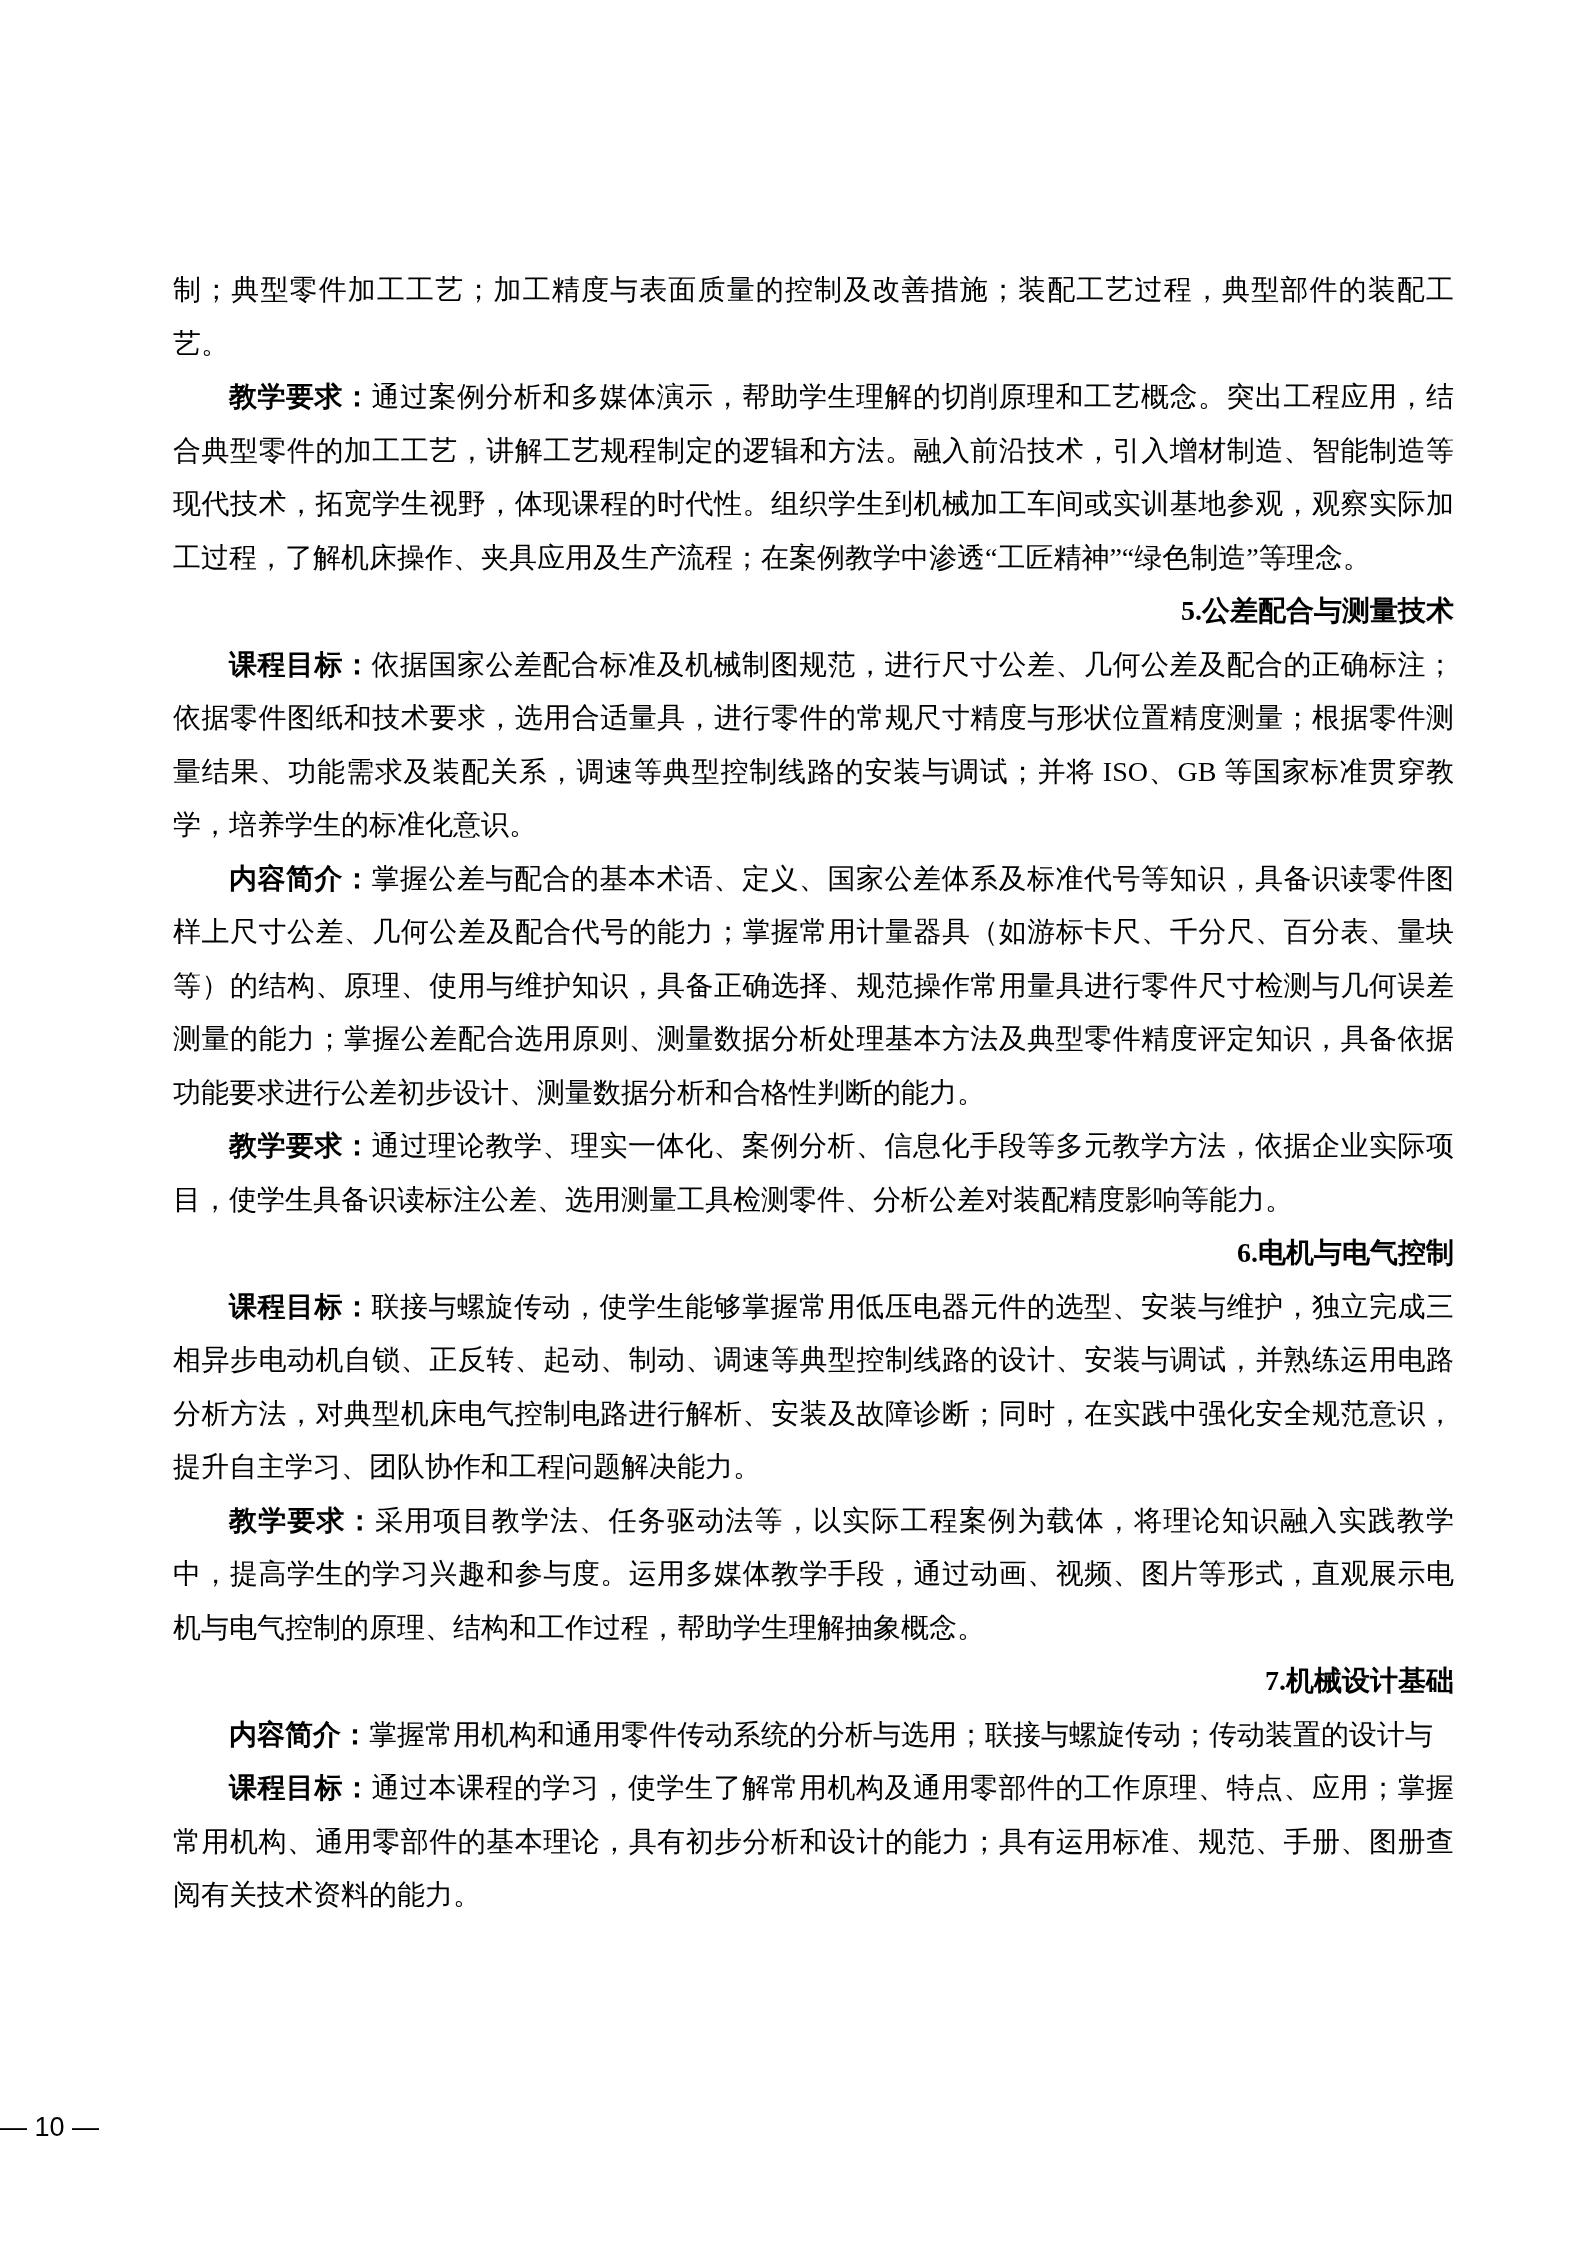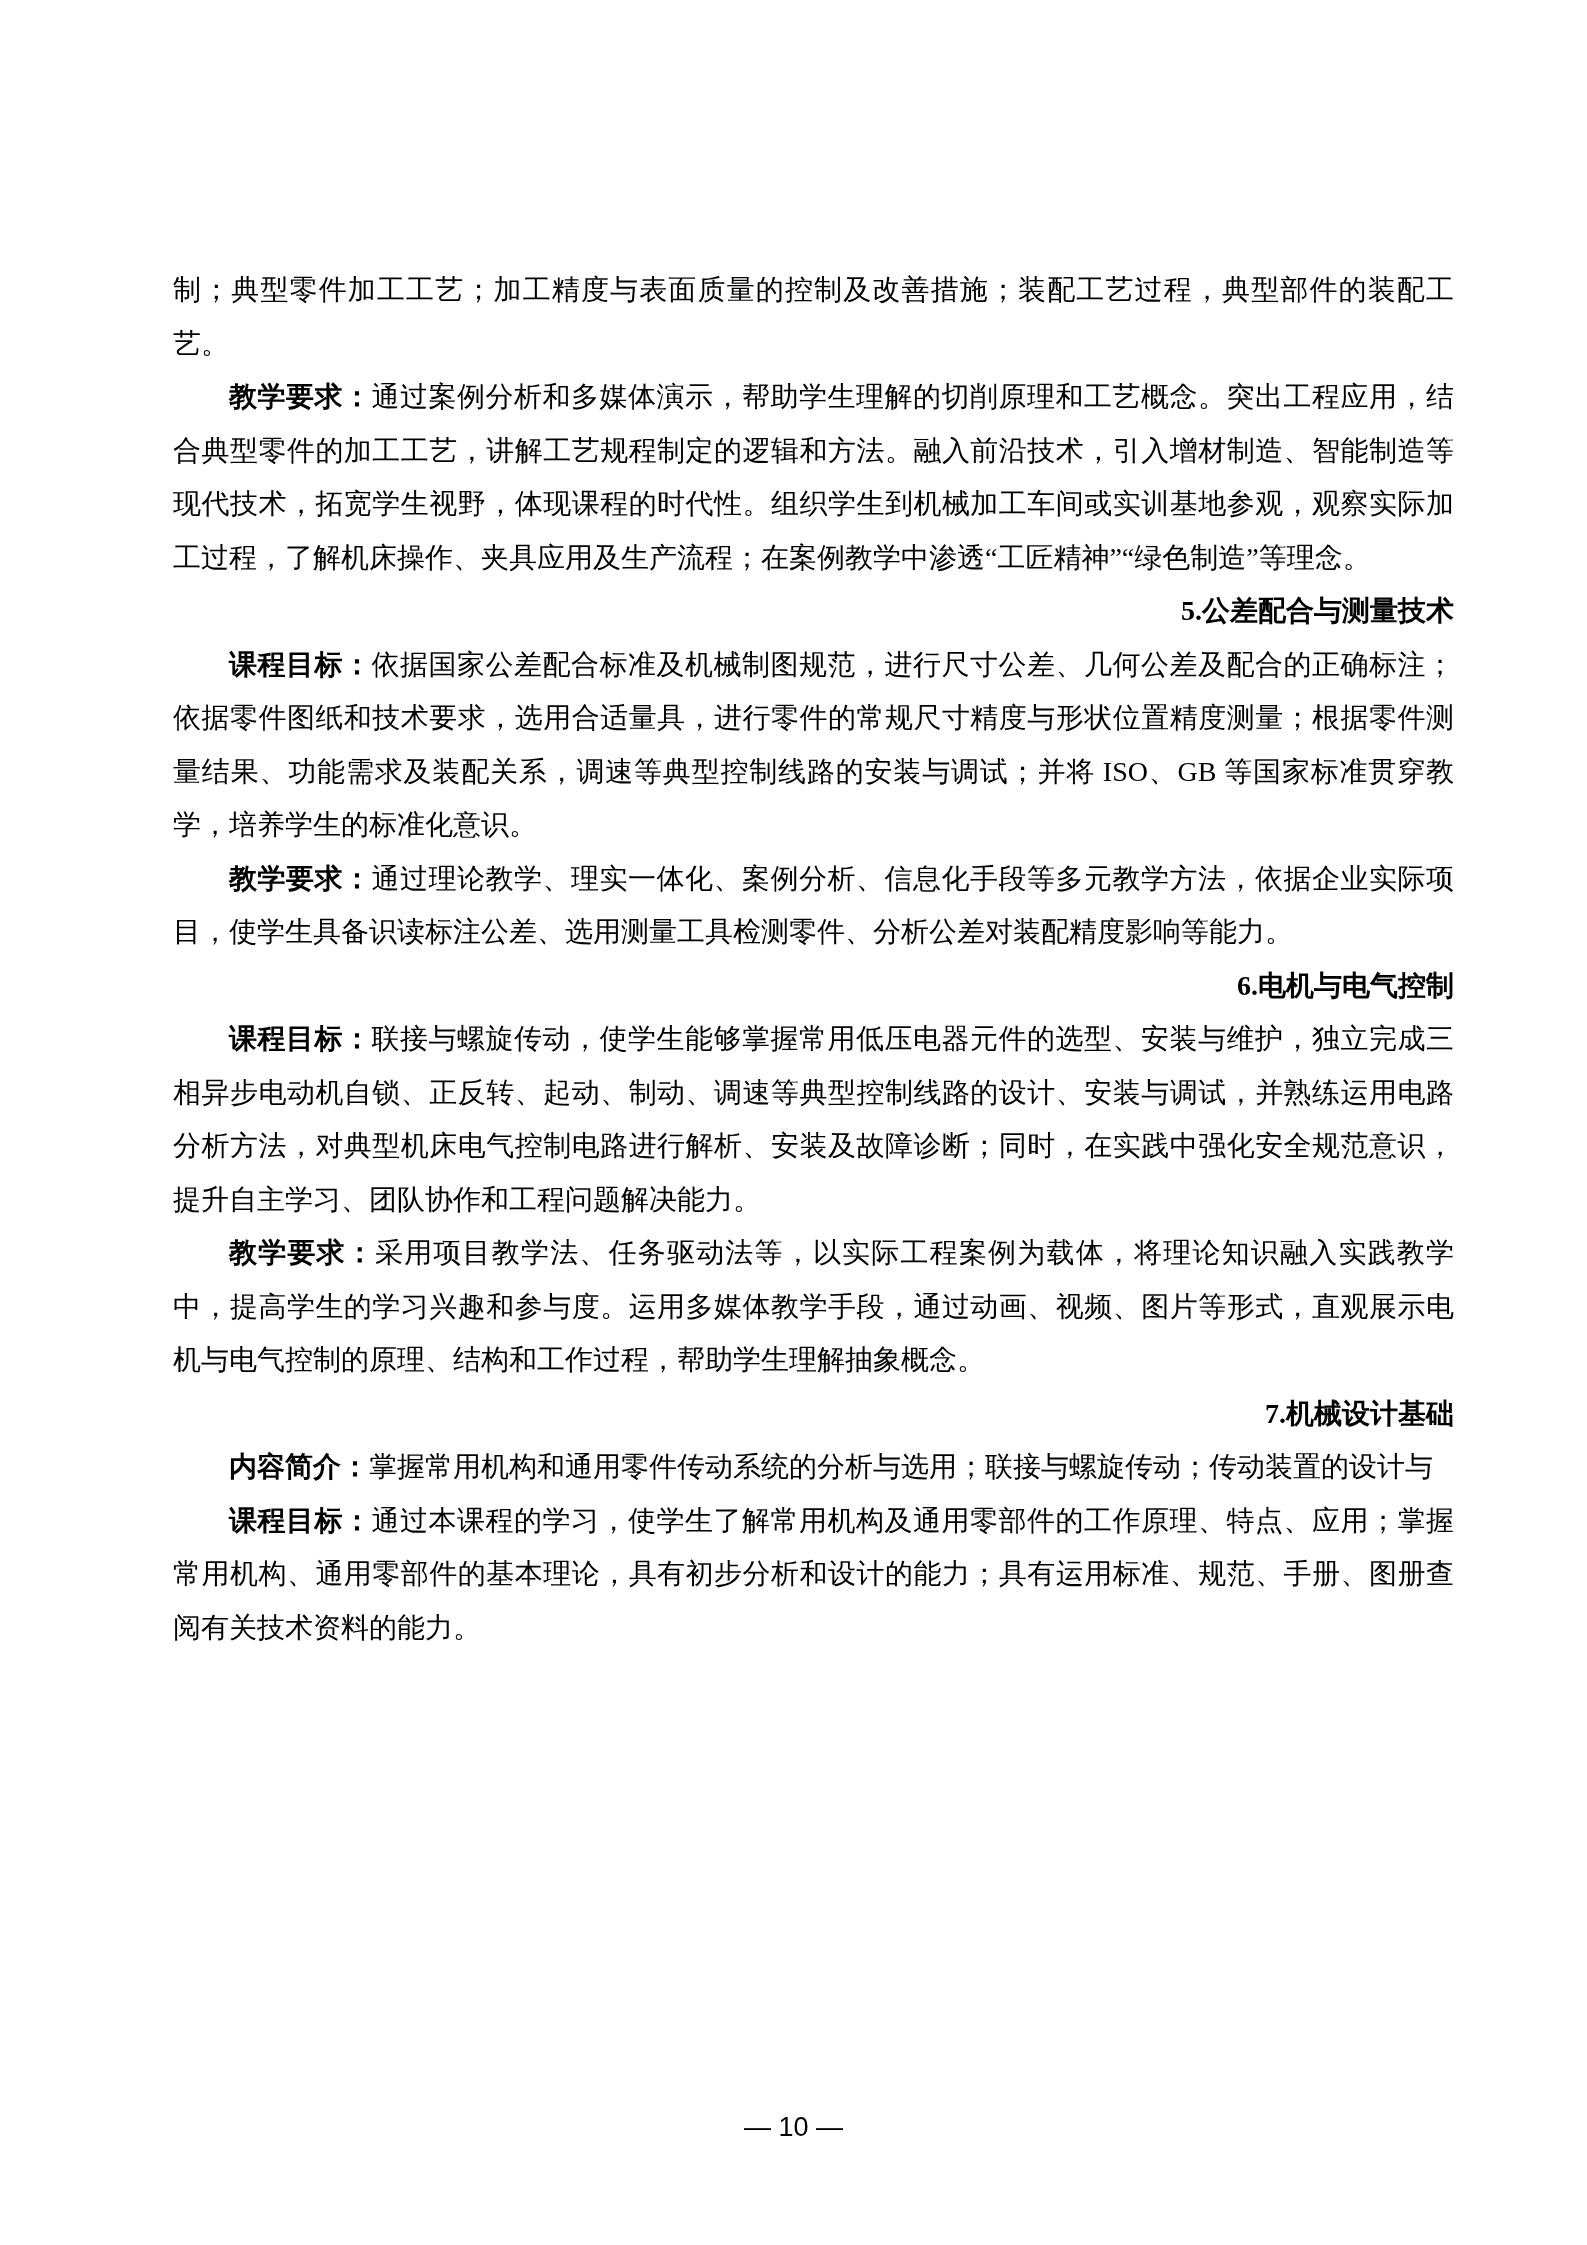--- a/index.html
+++ b/index.html
@@ -39,36 +39,36 @@
     text-align: right;
   }
   .content b.label {
     font-weight: 700;
   }
   .footer {
     position: absolute;
     left: 0;
     width: 1587px;
     top: 2112px;
-    text-align: center;
     font-family: "Liberation Sans", sans-serif;
     font-size: 27px;
     line-height: 31px;
     color: #000000;
   }
 </style>
 </head>
 <body>
 
 <div class="page">
   <main class="content">
       <p class="continuation"><span>制；典型零件加工工艺；加工精度与表面质量的控制及改善措施；装配工艺过程，典型部件的装配工艺。</span></p>
       <p class="paragraph"><b class="label">教学要求：</b><span>通过案例分析和多媒体演示，帮助学生理解的切削原理和工艺概念。突出工程应用，结合典型零件的加工工艺，讲解工艺规程制定的逻辑和方法。融入前沿技术，引入增材制造、智能制造等现代技术，拓宽学生视野，体现课程的时代性。组织学生到机械加工车间或实训基地参观，观察实际加工过程，了解机床操作、夹具应用及生产流程；在案例教学中渗透“工匠精神”“绿色制造”等理念。</span></p>
       <p class="heading"><span>5.公差配合与测量技术</span></p>
       <p class="paragraph"><b class="label">课程目标：</b><span>依据国家公差配合标准及机械制图规范，进行尺寸公差、几何公差及配合的正确标注；依据零件图纸和技术要求，选用合适量具，进行零件的常规尺寸精度与形状位置精度测量；根据零件测量结果、功能需求及装配关系，调速等典型控制线路的安装与调试；并将 ISO、GB 等国家标准贯穿教学，培养学生的标准化意识。</span></p>
+      <p class="paragraph"><b class="label">内容简介：</b><span>掌握公差与配合的基本术语、定义、国家公差体系及标准代号等知识，具备识读零件图样上尺寸公差、几何公差及配合代号的能力；掌握常用计量器具（如游标卡尺、千分尺、百分表、量块等）的结构、原理、使用与维护知识，具备正确选择、规范操作常用量具进行零件尺寸检测与几何误差测量的能力；掌握公差配合选用原则、测量数据分析处理基本方法及典型零件精度评定知识，具备依据功能要求进行公差初步设计、测量数据分析和合格性判断的能力。</span></p>
       <p class="paragraph"><b class="label">教学要求：</b><span>通过理论教学、理实一体化、案例分析、信息化手段等多元教学方法，依据企业实际项目，使学生具备识读标注公差、选用测量工具检测零件、分析公差对装配精度影响等能力。</span></p>
       <p class="heading"><span>6.电机与电气控制</span></p>
       <p class="paragraph"><b class="label">课程目标：</b><span>联接与螺旋传动，使学生能够掌握常用低压电器元件的选型、安装与维护，独立完成三相异步电动机自锁、正反转、起动、制动、调速等典型控制线路的设计、安装与调试，并熟练运用电路分析方法，对典型机床电气控制电路进行解析、安装及故障诊断；同时，在实践中强化安全规范意识，提升自主学习、团队协作和工程问题解决能力。</span></p>
       <p class="paragraph"><b class="label">教学要求：</b><span>采用项目教学法、任务驱动法等，以实际工程案例为载体，将理论知识融入实践教学中，提高学生的学习兴趣和参与度。运用多媒体教学手段，通过动画、视频、图片等形式，直观展示电机与电气控制的原理、结构和工作过程，帮助学生理解抽象概念。</span></p>
       <p class="heading"><span>7.机械设计基础</span></p>
       <p class="paragraph"><b class="label">内容简介：</b><span>掌握常用机构和通用零件传动系统的分析与选用；联接与螺旋传动；传动装置的设计与</span></p>
       <p class="paragraph"><b class="label">课程目标：</b><span>通过本课程的学习，使学生了解常用机构及通用零部件的工作原理、特点、应用；掌握常用机构、通用零部件的基本理论，具有初步分析和设计的能力；具有运用标准、规范、手册、图册查阅有关技术资料的能力。</span></p>
     </main>
   <footer class="footer">
     <span>— 10 —</span>

